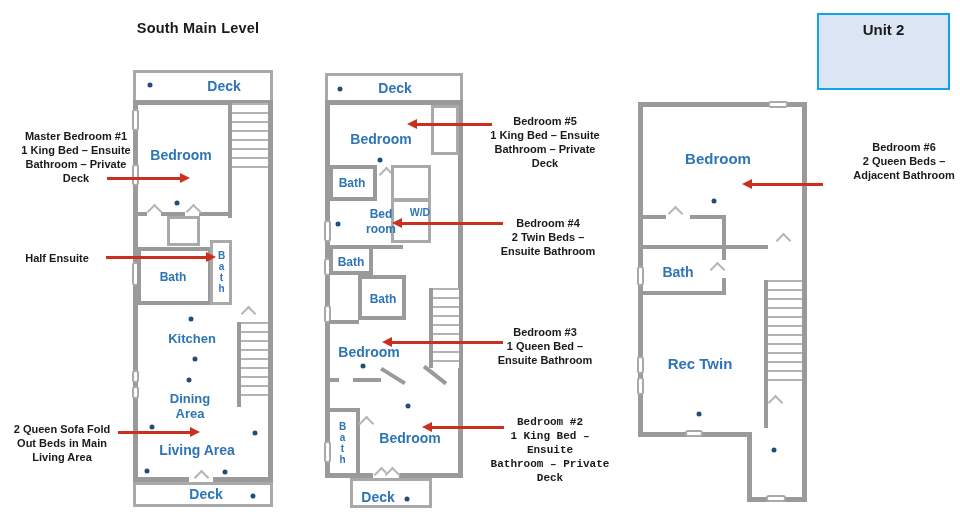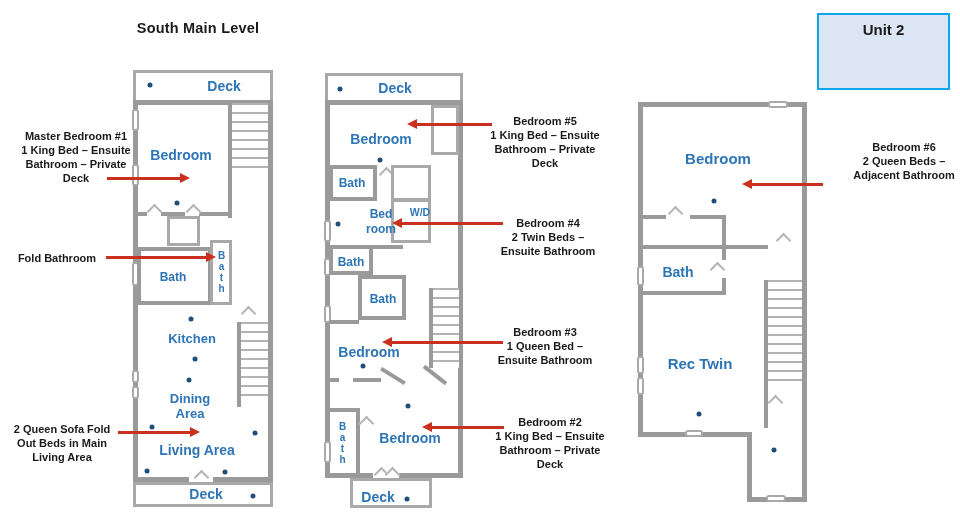--- a/index.html
+++ b/index.html
@@ -235,21 +235,21 @@
 
     <div class="dot" style="left:136px; top:348px;"></div>
   </div>
 
   <div class="note" style="left:16px; top:129px; width:120px;">Master Bedroom #1
 1 King Bed – Ensuite
 Bathroom – Private
 Deck</div>
   <div class="arr right" style="left:107px; top:177px; width:74px;"></div>
 
-  <div class="note" style="left:7px; top:251px; width:100px;">Fold Bathroom</div>
+  <div class="note" style="left:7px; top:251px; width:100px;">Half Ensuite</div>
   <div class="arr right" style="left:106px; top:256px; width:101px;"></div>
 
   <div class="note" style="left:6px; top:422px; width:112px;">2 Queen Sofa Fold
 Out Beds in Main
 Living Area</div>
   <div class="arr right" style="left:118px; top:431px; width:73px;"></div>
 
   <div class="note" style="left:484px; top:114px; width:122px;">Bedroom #5
 1 King Bed – Ensuite
 Bathroom – Private
@@ -259,21 +259,21 @@
   <div class="note" style="left:487px; top:216px; width:122px;">Bedroom #4
 2 Twin Beds –
 Ensuite Bathroom</div>
   <div class="arr left" style="left:401px; top:222px; width:102px;"></div>
 
   <div class="note" style="left:484px; top:325px; width:122px;">Bedroom #3
 1 Queen Bed –
 Ensuite Bathroom</div>
   <div class="arr left" style="left:391px; top:341px; width:112px;"></div>
 
-  <div class="note" style="left:489px; top:415px; width:122px;">Bedroom #2
+  <div class="note" style="left:489px; top:415px; width:122px;font-family:Liberation Mono, monospace;">Bedroom #2
 1 King Bed – Ensuite
 Bathroom – Private
 Deck</div>
   <div class="arr left" style="left:431px; top:426px; width:73px;"></div>
 
   <div class="note" style="left:827px; top:140px; width:114px;margin-left:20px;">Bedroom #6
 2 Queen Beds –
 Adjacent Bathroom</div>
   <div class="arr left" style="left:751px; top:183px; width:72px;"></div>
 

